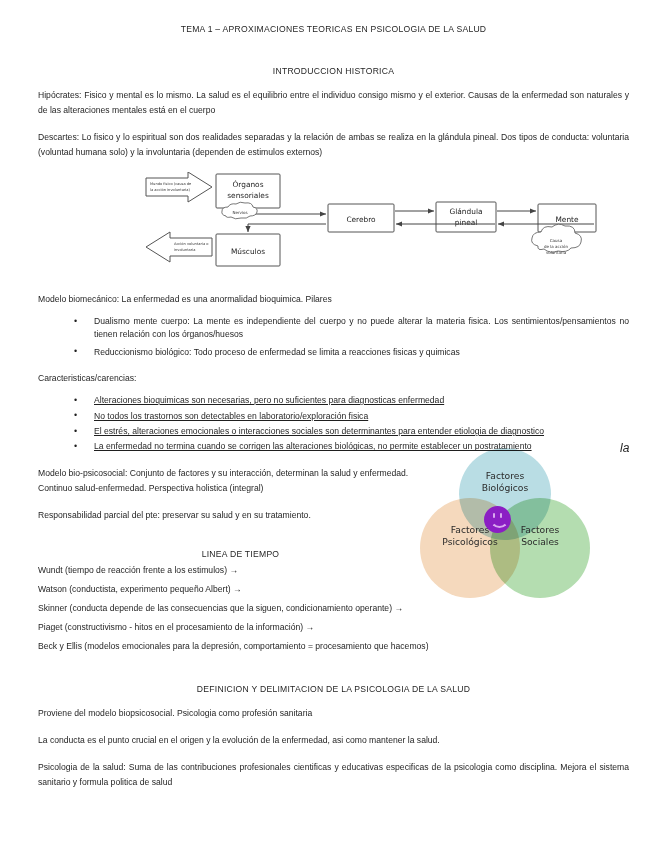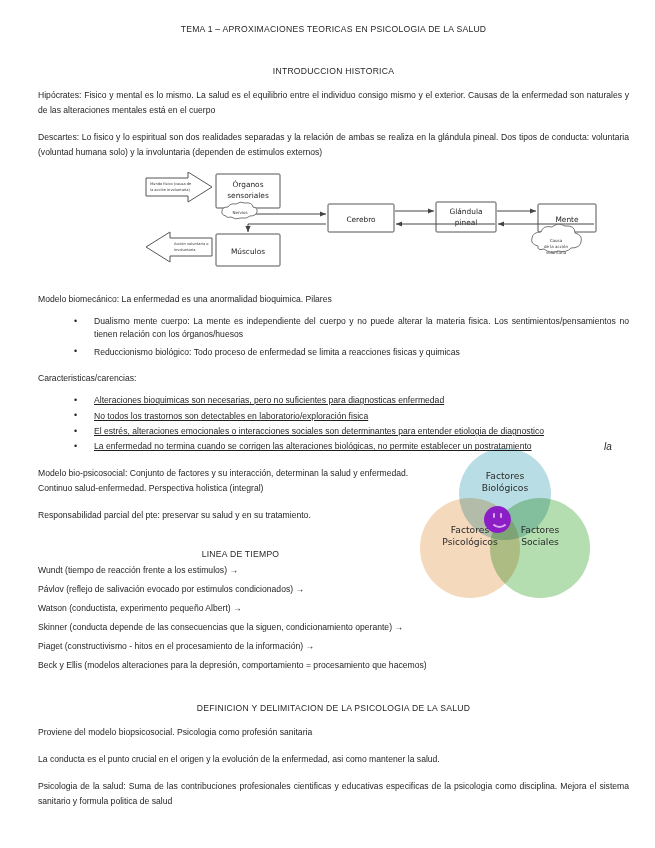--- a/index.html
+++ b/index.html
@@ -136,22 +136,22 @@
     position: absolute;
     left: 6px; top: 12px;
     width: 15px; height: 8px;
     border-bottom: 2.2px solid #d9a8ef;
     border-left: 2.2px solid transparent;
     border-right: 2.2px solid transparent;
     border-radius: 0 0 12px 12px;
   }
   .orphan-la {
     position: absolute;
-    left: 604px; top: 441px;
-    font-size: 10px;
+    left: 620px; top: 441px;
+    font-size: 12px;
     color: #1f1f1f;
     font-style: italic;
   }
   .timeline p { margin-top: 4px; }
   .spacer-lg { height: 26px; }
 </style>
 </head>
 <body>
 
 <div class="page">
@@ -254,25 +254,24 @@
     <p class="para nojust" style="width:405px;">Modelo bio-psicosocial: Conjunto de factores y su interacción, determinan la salud y enfermedad. Continuo salud-enfermedad. Perspectiva holistica (integral)</p>
 
     <p class="para nojust" style="width:405px;">Responsabilidad parcial del pte: preservar su salud y en su tratamiento.</p>
 
     <div class="spacer-lg"></div>
 
     <div class="center-head" style="width:405px;">LINEA DE TIEMPO</div>
 
     <div class="timeline">
       <p class="para nojust">Wundt (tiempo de reacción frente a los estimulos) →</p>
-      <p class="para nojust">Pávlov (reflejo de salivación evocado por estimulos condicionados) →</p>
       <p class="para nojust">Watson (conductista, experimento pequeño Albert) →</p>
       <p class="para nojust">Skinner (conducta depende de las consecuencias que la siguen, condicionamiento operante) →</p>
       <p class="para nojust">Piaget (constructivismo - hitos en el procesamiento de la información) →</p>
-      <p class="para nojust">Beck y Ellis (modelos alteraciones para la depresión, comportamiento = procesamiento que hacemos)</p>
+      <p class="para nojust">Beck y Ellis (modelos emocionales para la depresión, comportamiento = procesamiento que hacemos)</p>
     </div>
 
     <div class="spacer-lg" style="height:30px;"></div>
 
     <div class="center-head">DEFINICION Y DELIMITACION DE LA PSICOLOGIA DE LA SALUD</div>
 
     <p class="para nojust">Proviene del modelo biopsicosocial. Psicologia como profesión sanitaria</p>
     <p class="para nojust">La conducta es el punto crucial en el origen y la evolución de la enfermedad, asi como mantener la salud.</p>
     <p class="para">Psicologia de la salud: Suma de las contribuciones profesionales cientificas y educativas especificas de la psicologia como disciplina. Mejora el sistema sanitario y formula politica de salud</p>
 

